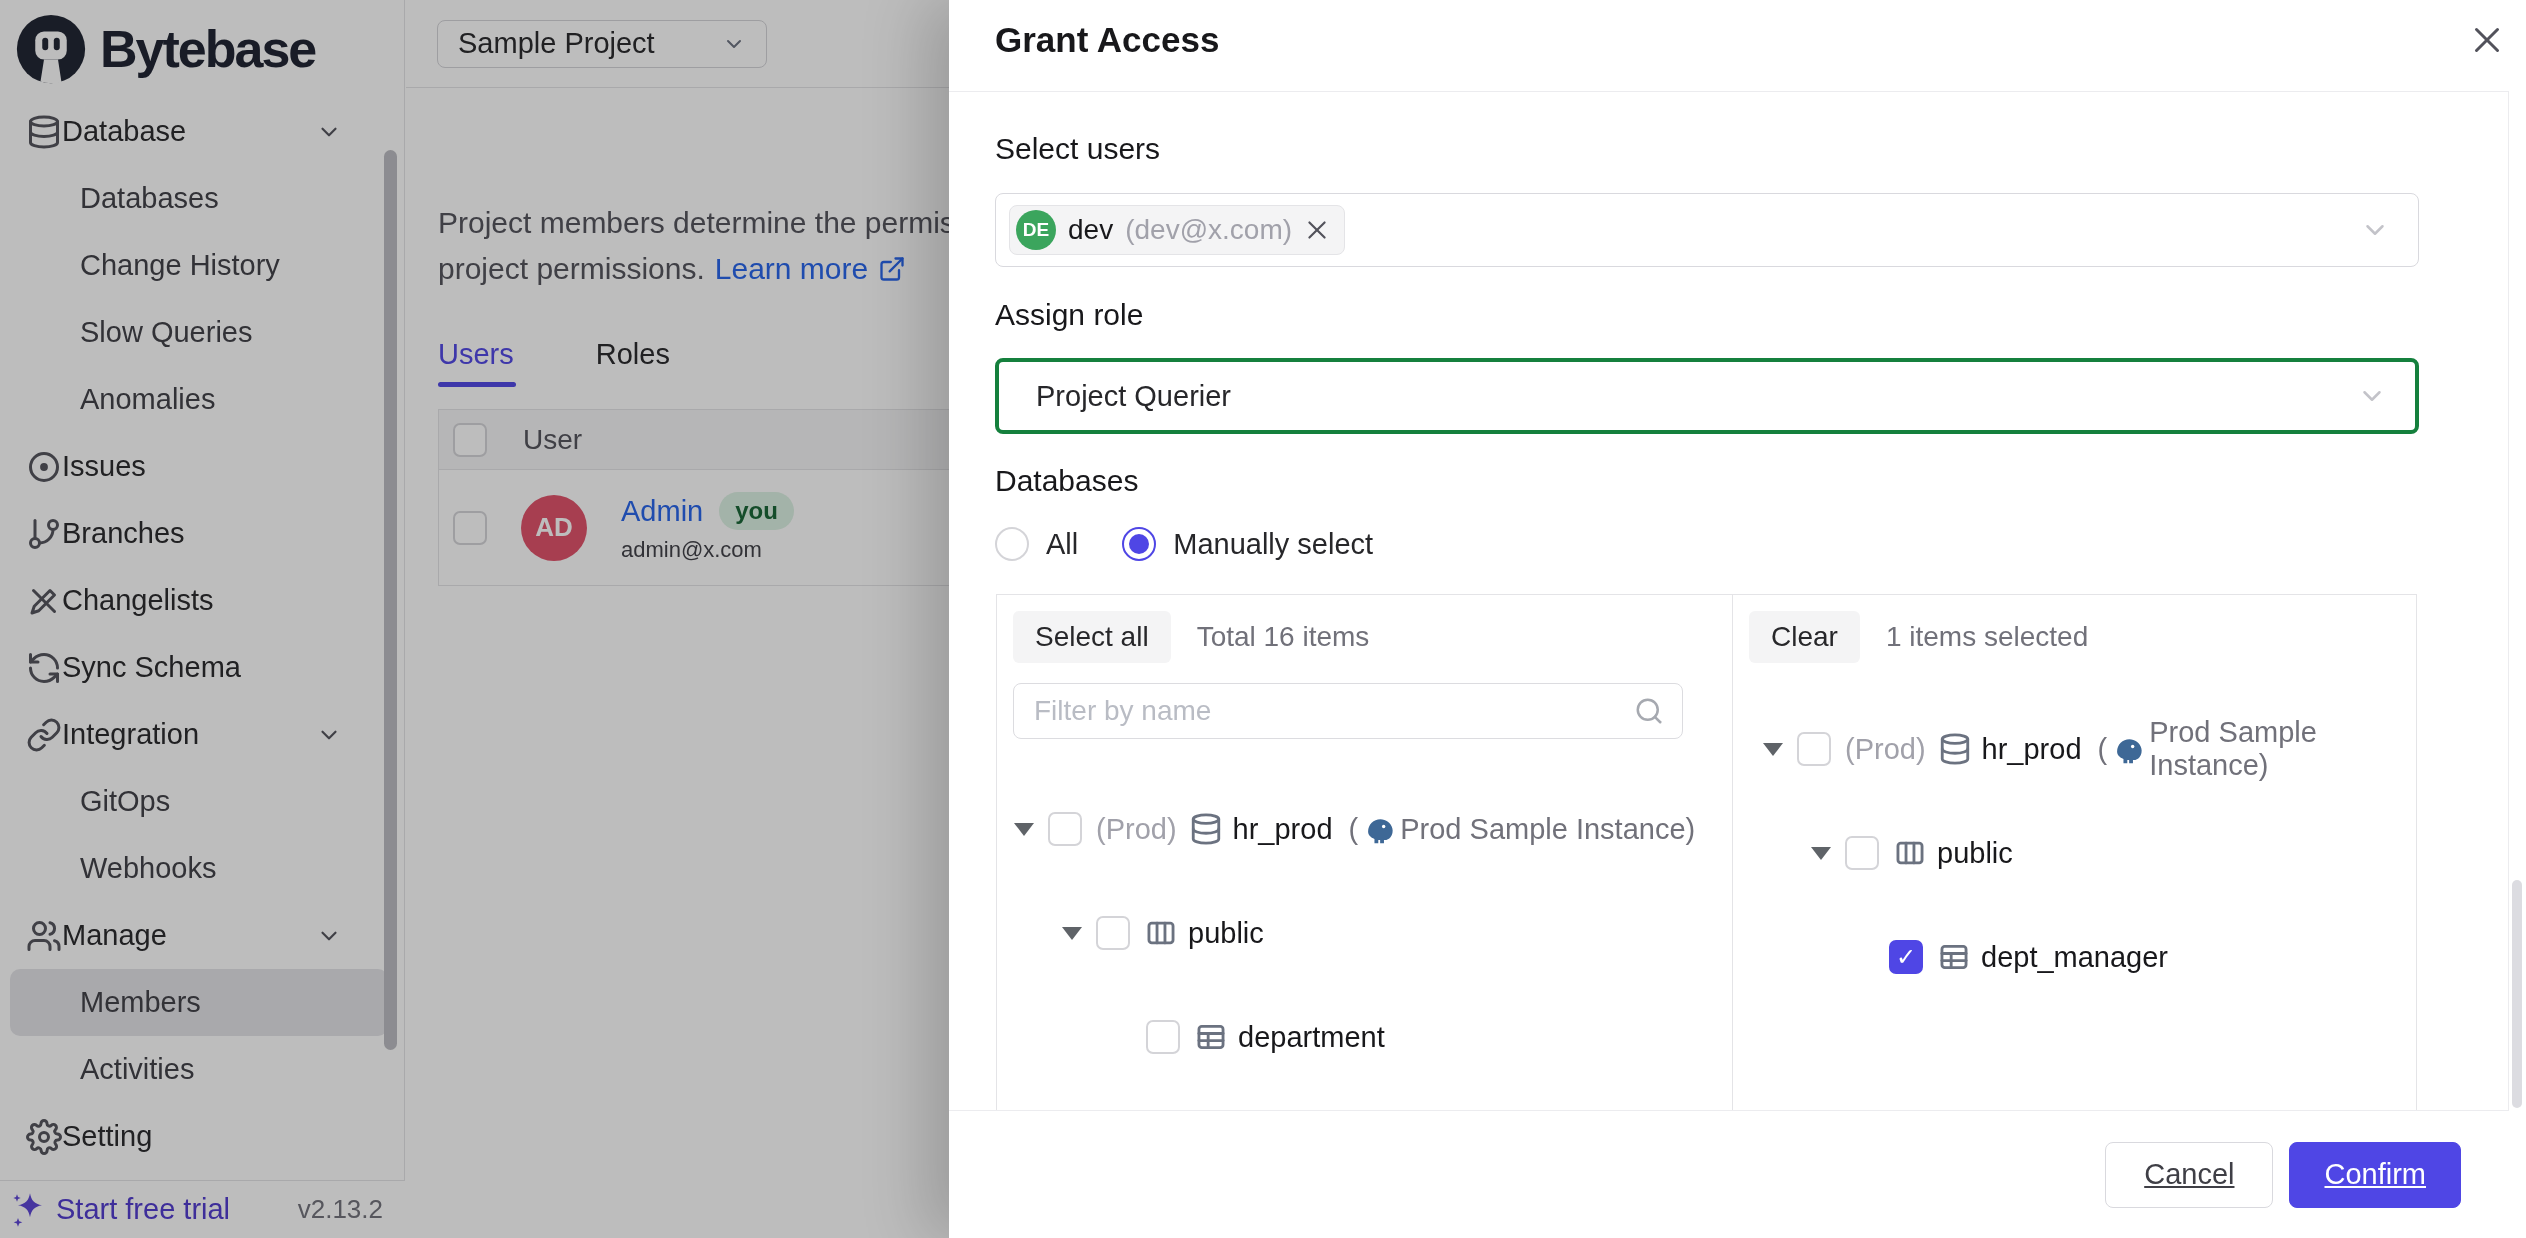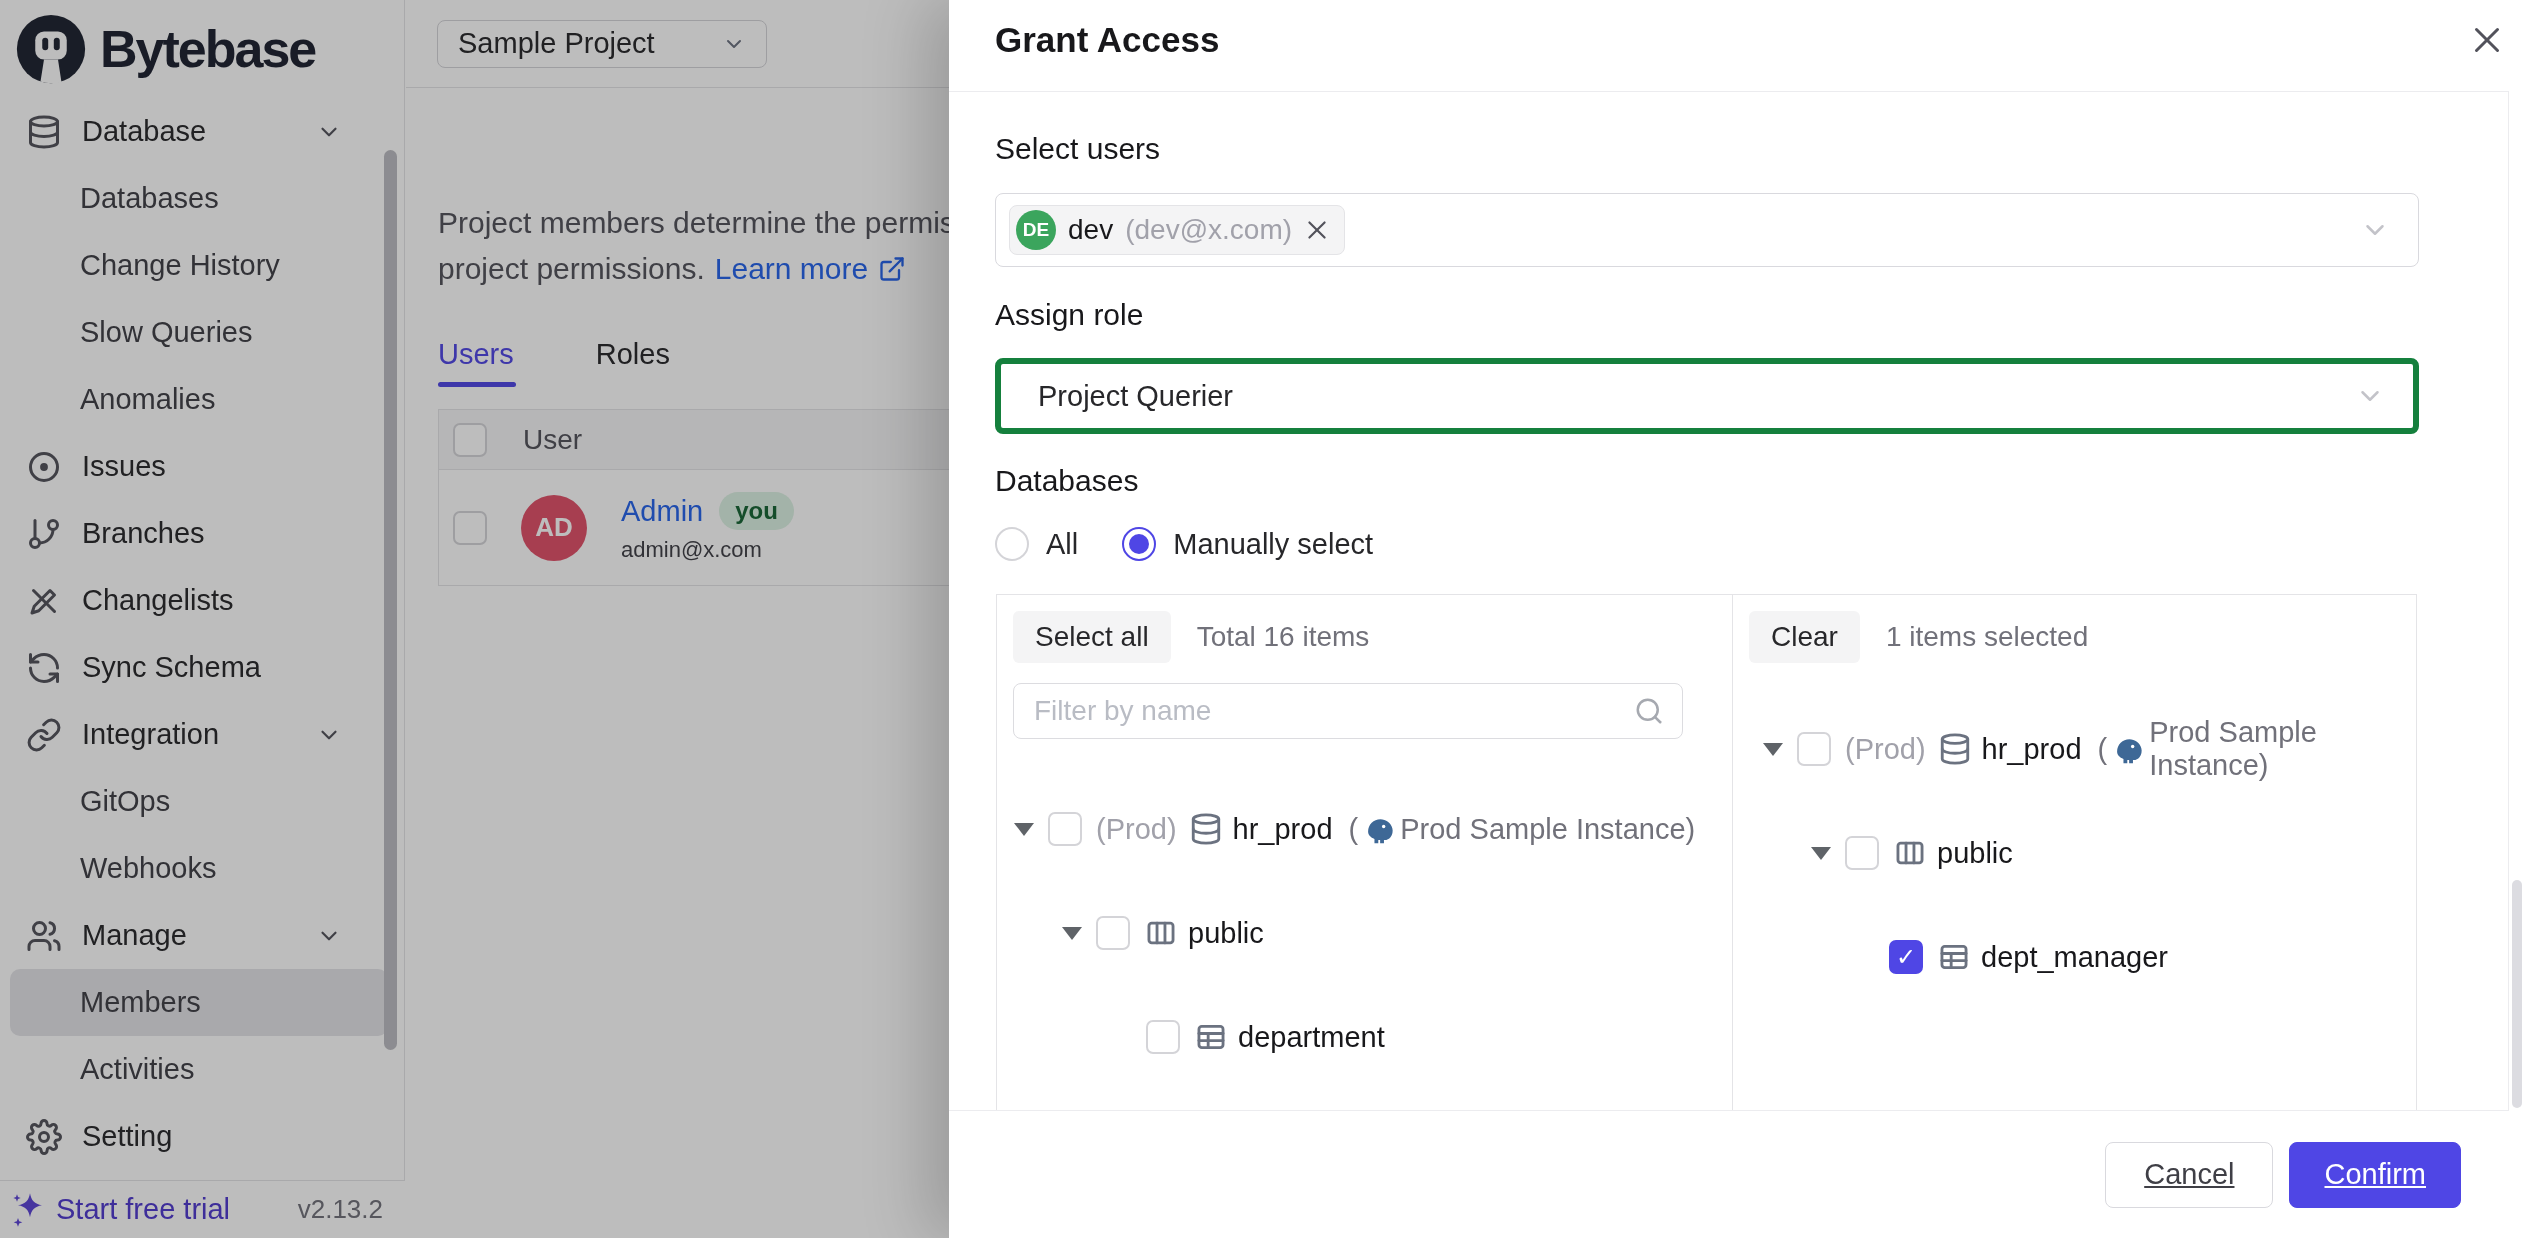--- a/index.html
+++ b/index.html
@@ -7,21 +7,21 @@
   body { font-family:"Liberation Sans","DejaVu Sans",sans-serif; background:#fff; overflow:hidden; }
   .stage { position:relative; width:2526px; height:1238px; overflow:hidden; background:#fff; }
   svg.ic { display:block; fill:none; stroke:currentColor; stroke-width:2; stroke-linecap:round; stroke-linejoin:round; }
 
   
   .sidebar { position:absolute; left:0; top:0; width:405px; height:1238px; background:#fff; border-right:1px solid #e4e4e7; }
   .logo { display:flex; align-items:center; gap:14px; padding:14px 12px 10px 16px; }
   .logo-mark { width:70px; height:70px; flex:none; }
   .logo-text { font-size:52px; font-weight:800; color:#1c2130; letter-spacing:-2px; }
   .nav { position:absolute; top:98px; left:0; right:0; }
-  .nav-row { height:67px; display:flex; align-items:center; gap:20px; padding:0 62px 0 26px; font-size:29px; color:#3f3f46; cursor:pointer; }
+  .nav-row { height:67px; display:flex; align-items:center; padding:0 62px 0 26px; font-size:29px; color:#3f3f46; cursor:pointer; }
   .nav-row .nicon { width:36px; height:36px; flex:none; color:#52525b; }
   .nav-row.group { font-weight:500; color:#27272a; }
   .nav-row.child { padding-left:80px; font-weight:400; }
   .nav-row.active { background:#e4e4e8; border-radius:10px; margin:0 16px 0 10px; padding-left:70px; }
   .nav-chev { margin-left:auto; width:26px; height:26px; color:#52525b; flex:none; }
   .side-scroll { position:absolute; right:7px; top:150px; width:13px; height:900px; background:#bcbcc2; border-radius:7px; }
   .trial { position:absolute; left:0; bottom:0; width:405px; height:58px; background:#fff; border-top:1px solid #e4e4e7; display:flex; align-items:center; gap:6px; padding:0 22px 0 10px; }
   .spark { width:40px; height:40px; color:#5b43d6; flex:none; }
   .trial-label { color:#4f39cf; font-size:29px; font-weight:500; }
   .version { margin-left:auto; color:#71717a; font-size:26px; }
@@ -64,21 +64,21 @@
   .scroll-thumb { position:absolute; left:1563px; top:880px; width:10px; height:228px; background:#dcdce1; border-radius:5px; }
 
   .mlabel { position:absolute; left:46px; font-size:30px; font-weight:500; color:#18181b; }
   .users-input { position:absolute; left:46px; top:193px; width:1424px; height:74px; border:1px solid #d9d9de; border-radius:8px; display:flex; align-items:center; padding:0 28px 0 13px; }
   .chip { height:50px; background:#f4f4f5; border:1px solid #e4e4e7; border-radius:8px; display:flex; align-items:center; gap:12px; padding:0 14px 0 6px; }
   .chip-avatar { width:40px; height:40px; border-radius:50%; background:#3ba55d; color:#fff; font-size:19px; font-weight:600; display:flex; align-items:center; justify-content:center; }
   .chip-name { font-size:28px; color:#18181b; }
   .chip-email { font-size:28px; color:#a1a1aa; }
   .chip-x { width:26px; height:26px; color:#52525b; cursor:pointer; }
   .sel-chev { margin-left:auto; width:30px; height:30px; color:#c3c3c9; }
-  .role-select { position:absolute; left:46px; top:358px; width:1424px; height:76px; border:6px solid #15803d; border-radius:8px; display:flex; align-items:center; padding:0 28px 0 37px; font-size:29px; color:#27272a; cursor:pointer; }
+  .role-select { position:absolute; left:46px; top:358px; width:1424px; height:76px; border:4px solid #15803d; border-radius:8px; display:flex; align-items:center; padding:0 28px 0 37px; font-size:29px; color:#27272a; cursor:pointer; }
   .radios { position:absolute; left:46px; top:524px; height:40px; display:flex; align-items:center; font-size:29px; color:#27272a; }
   .radio { width:34px; height:34px; border:2px solid #d4d4d8; border-radius:50%; background:#fff; flex:none; cursor:pointer; position:relative; }
   .radio.on { border-color:#4f46e5; }
   .radio.on::after { content:""; position:absolute; inset:5px; border-radius:50%; background:#4f46e5; }
   .radio-lbl { margin:0 44px 0 17px; cursor:pointer; }
 
   .transfer { position:absolute; left:47px; top:594px; width:1421px; height:517px; border:1px solid #e4e4e7; border-radius:0; display:flex; overflow:hidden; }
   .pane { position:relative; height:100%; }
   .pane.left { width:736px; border-right:1px solid #e4e4e7; }
   .pane.right { flex:1; }

